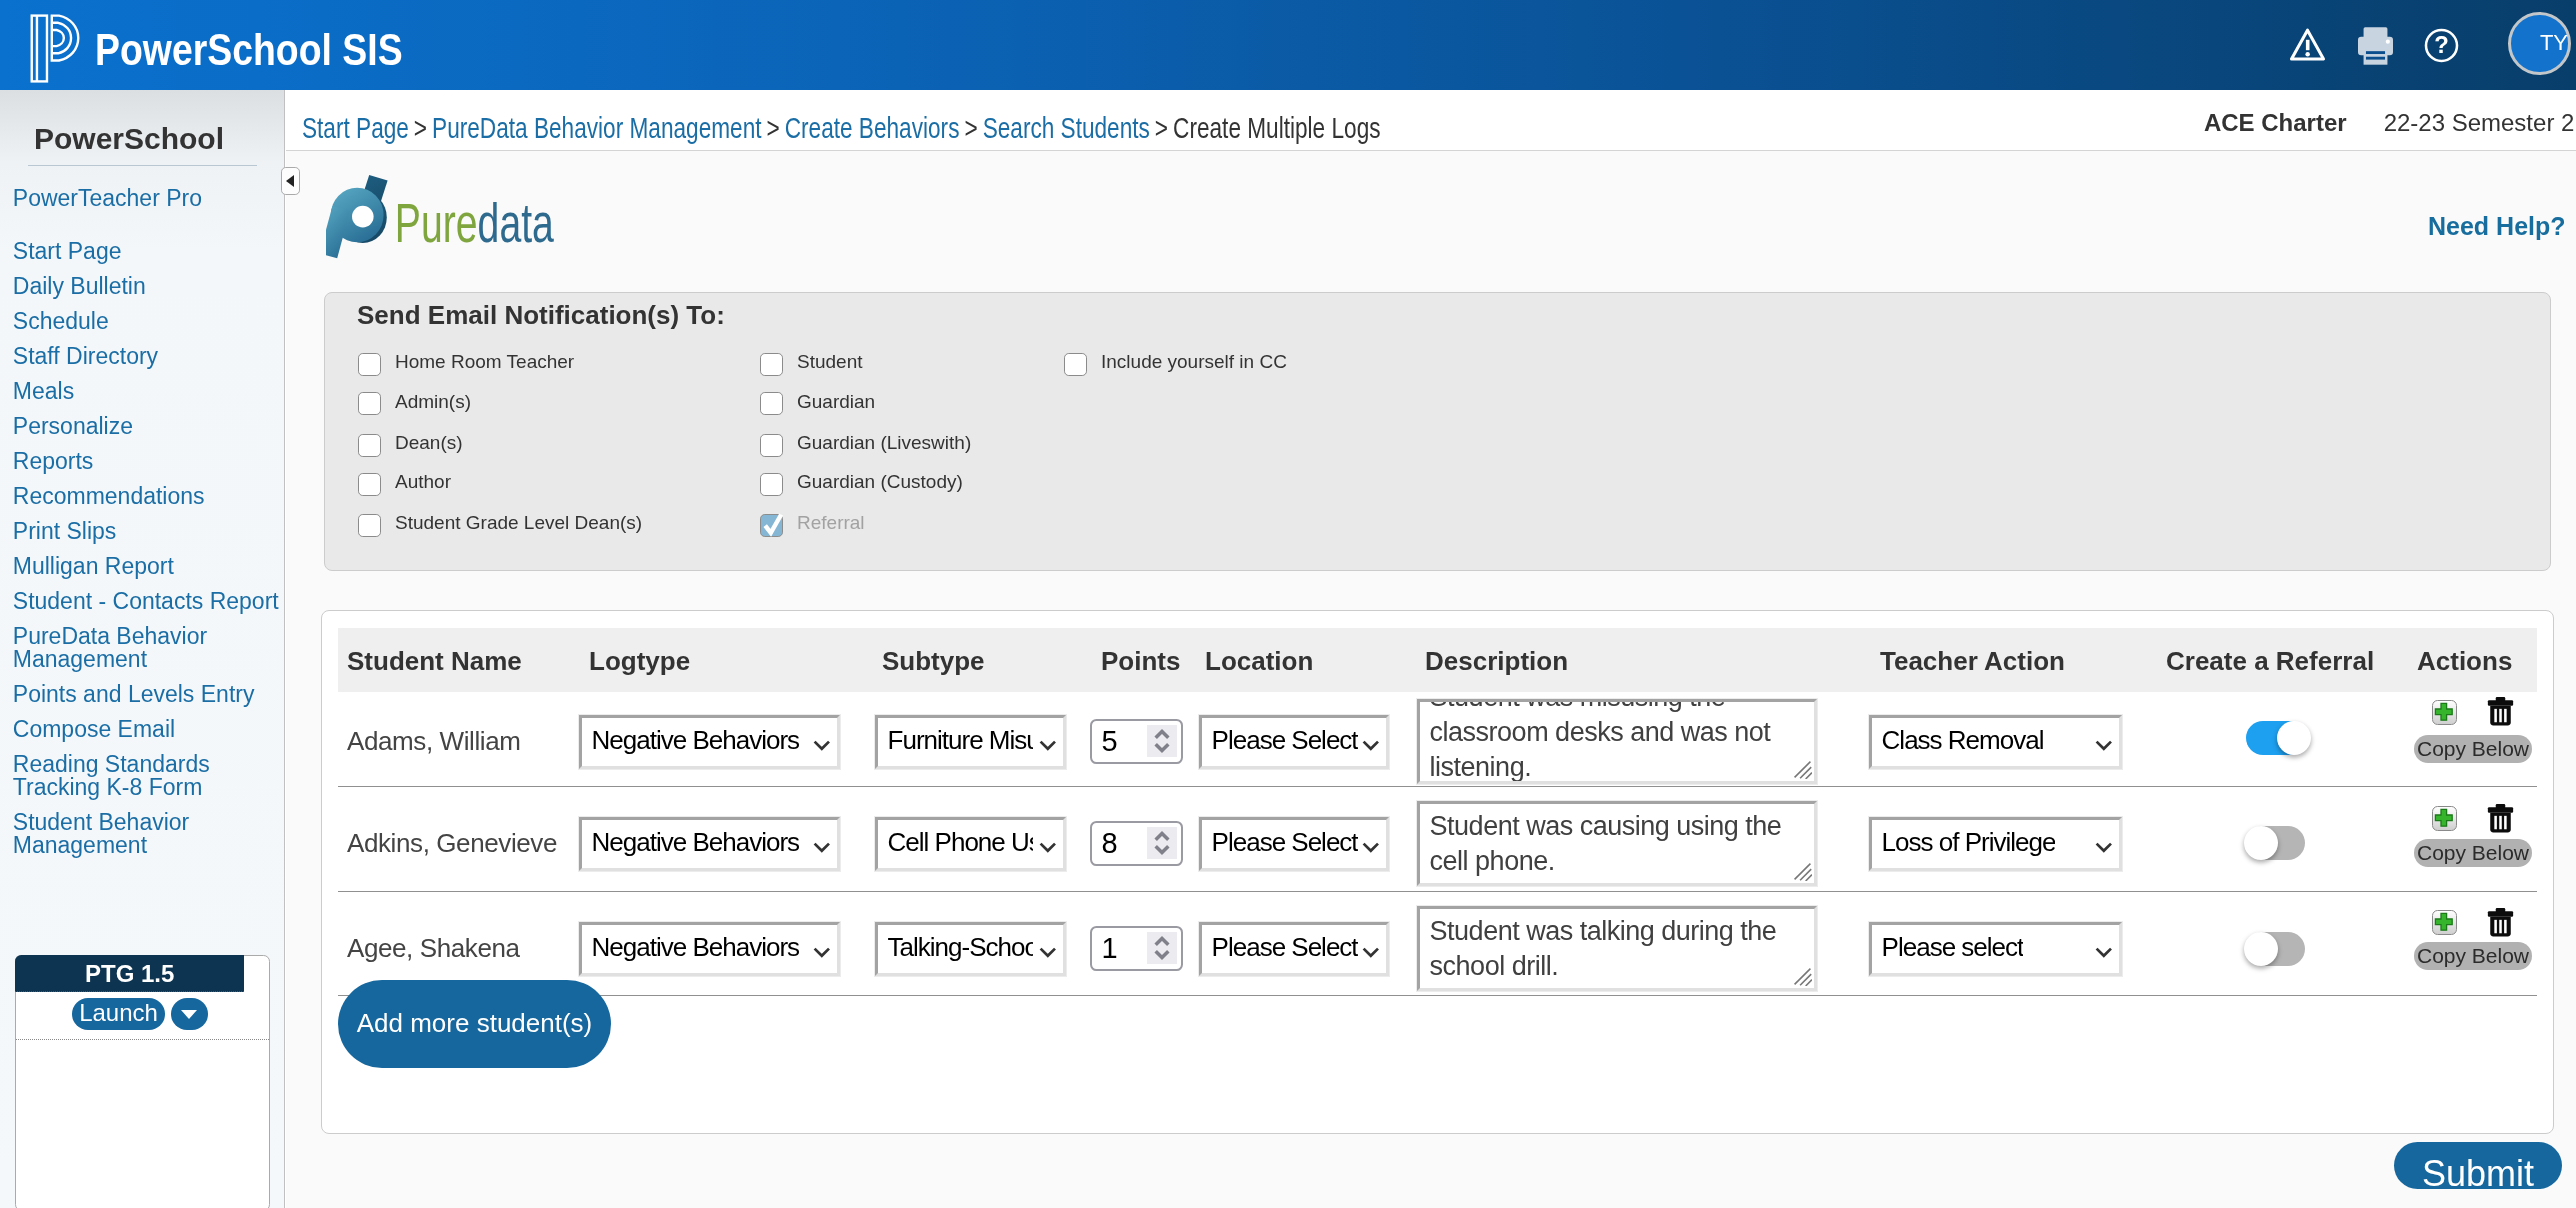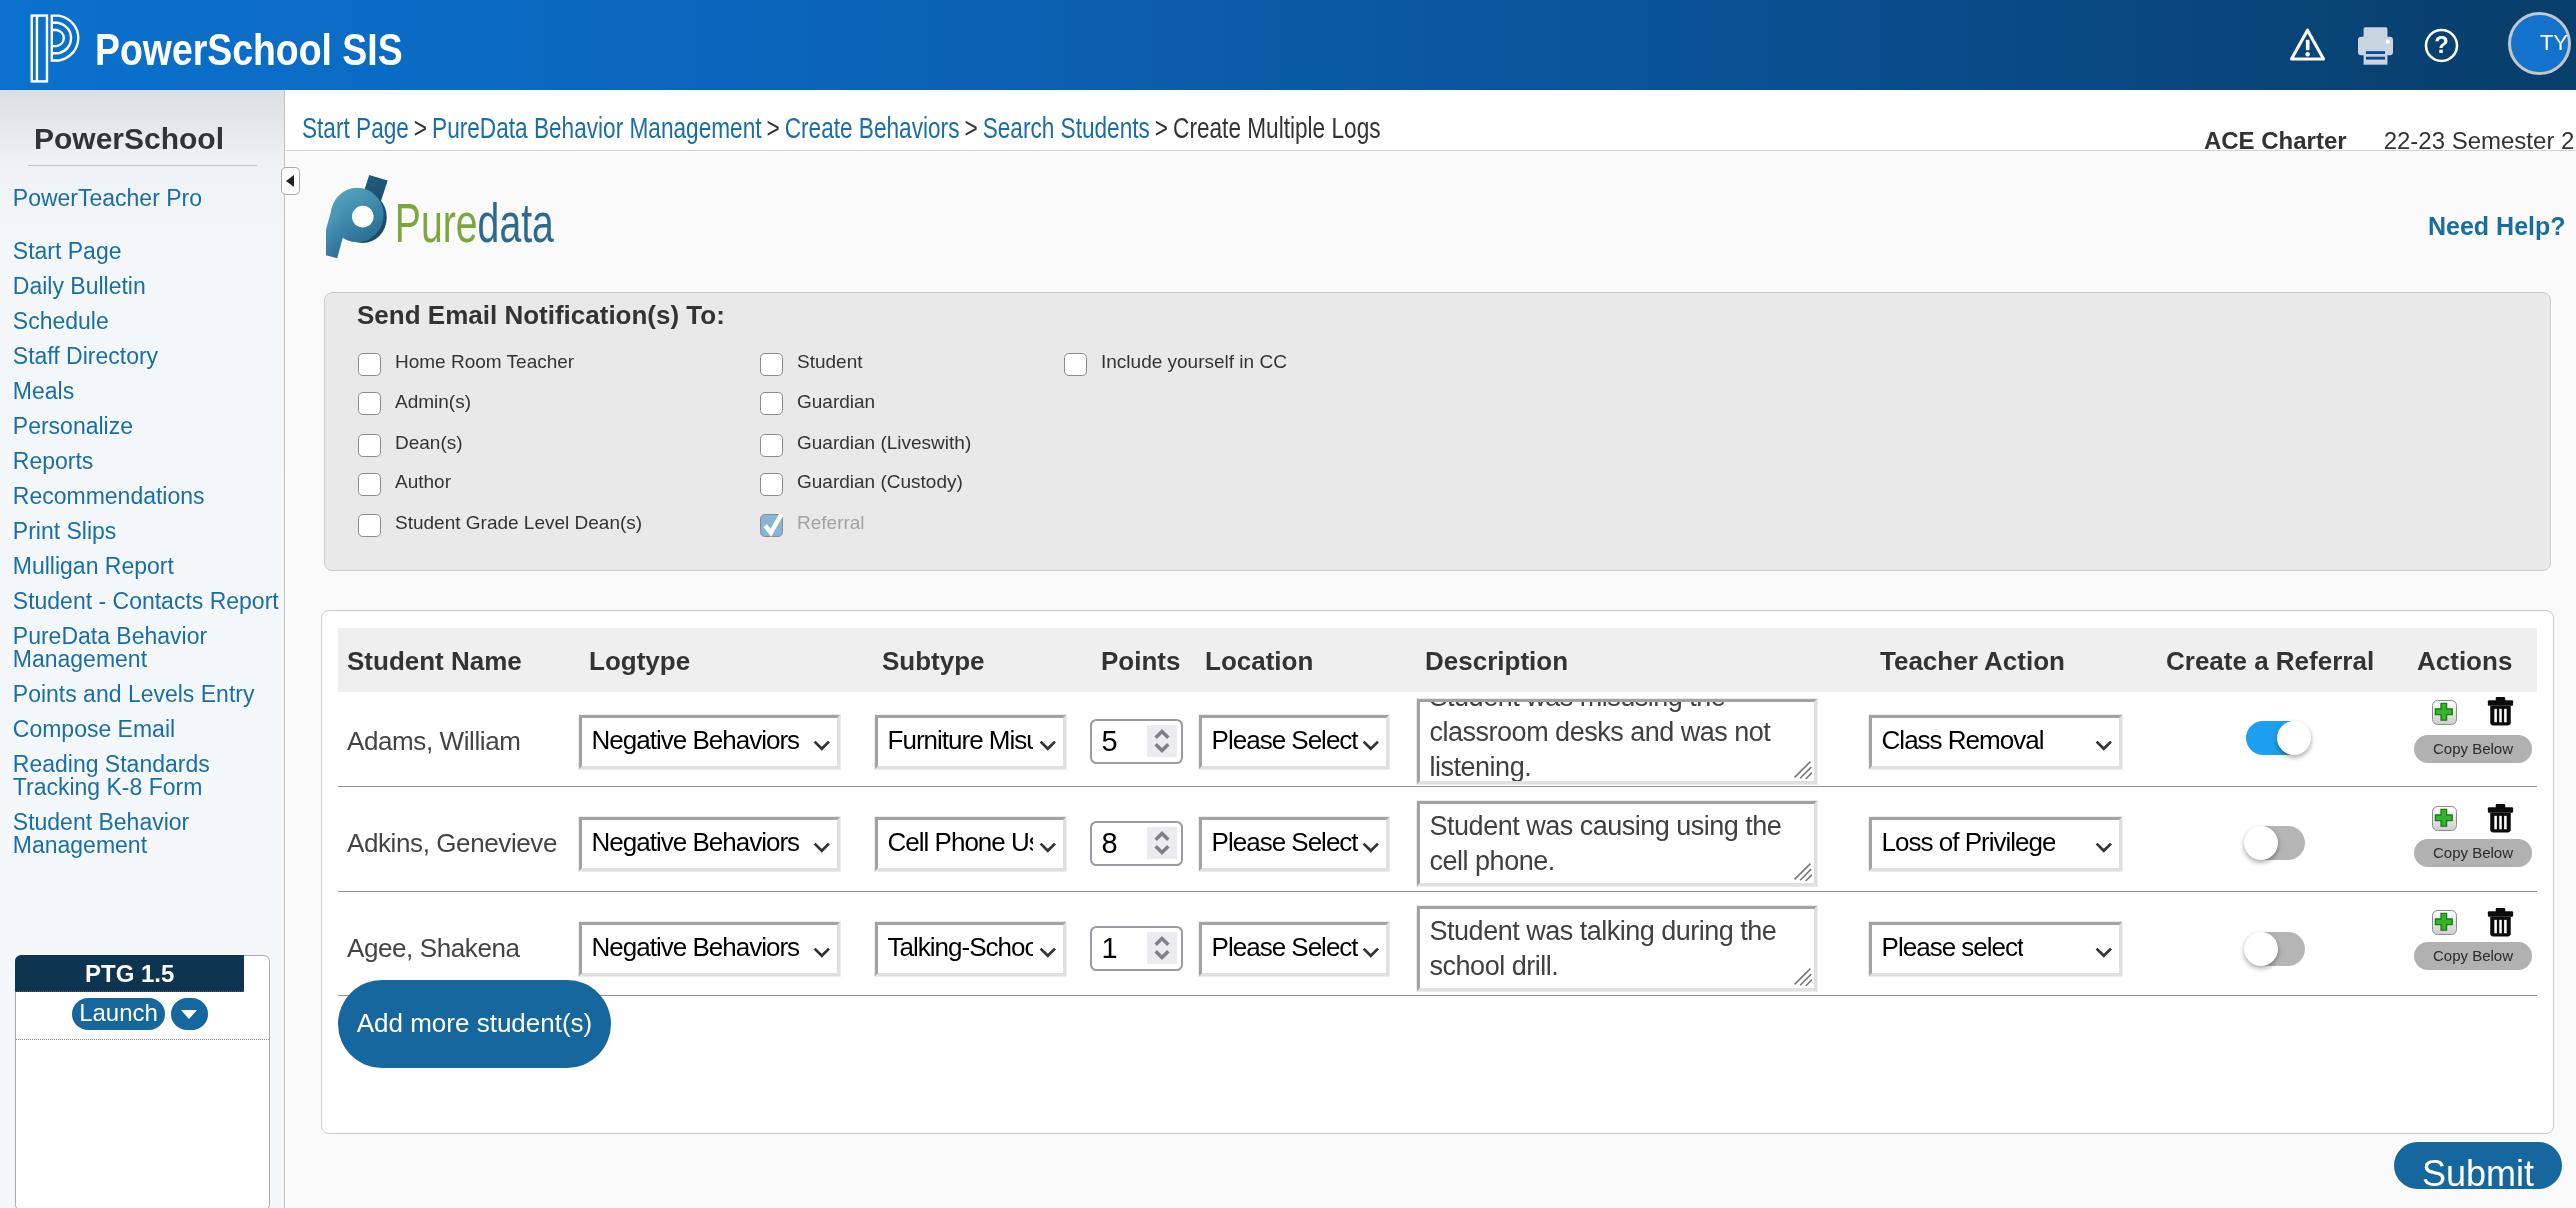--- a/index.html
+++ b/index.html
@@ -38,21 +38,21 @@
 #launcharrow { position:absolute; left:155px; top:0px; width:37px; height:32px; background:#15679e; border-radius:16px; }
 #launcharrow:after { content:""; position:absolute; left:10.4px; top:12px; width:0; height:0;
   border-left:8px solid transparent; border-right:8px solid transparent; border-top:9.6px solid #fff; }
 
 
 #main { position:absolute; left:286px; top:90px; width:2290px; height:1119px; background:#fafafa; }
 #crumbbar { position:absolute; left:0; top:0; width:2290px; height:61px; background:#fff; border-bottom:1.6px solid #d4d4d4; }
 #crumbs { position:absolute; left:16px; top:21.6px; font-size:29px; color:#333; white-space:nowrap; transform:scaleX(0.78); transform-origin:0 0; }
 #crumbs .sep { margin:0 6.4px; }
 #crumbs a { color:#1b6ea5; text-decoration:none; }
-#schoolinfo { position:absolute; right:1.6px; top:19px; font-size:24px; color:#333; white-space:nowrap;margin-top:18px; }
+#schoolinfo { position:absolute; right:1.6px; top:19px; font-size:24px; color:#333; white-space:nowrap; }
 #schoolinfo b { margin-right:37px; }
 
 
 #pdlogo { position:absolute; left:40px; top:85px; }
 #needhelp { position:absolute; left:2142px; top:122px; font-size:25px; font-weight:bold; color:#176e9e; white-space:nowrap; }
 
 
 #emailpanel { position:absolute; left:38px; top:202px; width:2227px; height:279px; background:#e9e9e9;
   border:1.6px solid #ccc; border-radius:8px; }
 .cb { position:absolute; width:23px; height:23px; background:#fff; border:1.6px solid #8b8b8b; border-radius:4.8px; }
@@ -79,21 +79,21 @@
 .spin { position:absolute; right:4px; top:4px; width:30px; height:32px; background:#ececf0; }
 .ta { position:absolute; width:400px; height:85px; background:#fff; border:3.2px solid; border-color:#a3a3a3 #e0e0e0 #e0e0e0 #a3a3a3;
   outline:1.6px solid #ececec; font-size:27px; letter-spacing:-0.5px; color:#404040; line-height:35px; padding:1.6px 0 0 9.6px; overflow:hidden; }
 .toggle { position:absolute; width:59px; height:34px; border-radius:17px; }
 .knob { position:absolute; top:0px; width:34px; height:34px; border-radius:50%; background:#fff;
   box-shadow:0 2.4px 4.8px rgba(0,0,0,0.35); }
 .plusbtn { position:absolute; width:25px; height:25px; background:linear-gradient(180deg,#fefefe,#cfcfcf);
   border:1.6px solid #8a8a8a; border-radius:5.6px; }
 .trash { position:absolute; width:29px; height:30px; }
 .copybtn { position:absolute; width:118px; height:28px; background:#b1b1b1; border-radius:14.4px;
-  font-size:15px; color:#2b2b2b; text-align:center; line-height:27px; white-space:nowrap; }
+  font-size:21px; color:#2b2b2b; text-align:center; line-height:27px; white-space:nowrap; }
 #addmore { position:absolute; left:52px; top:890px; width:273px; height:88px; background:#15679e; border-radius:44px;
   color:#fff; font-size:26px; text-align:center; line-height:86px; white-space:nowrap; }
 #submit { position:absolute; left:2108px; top:1052px; width:168px; height:47px; background:#15679e; border-radius:34px;
   color:#fff; font-size:36px; text-align:center; line-height:64px; white-space:nowrap; }
 </style>
 </head>
 <body>
 <div id="page">
   <div id="topbar">
     <svg id="pslogo" width="50" height="69" viewBox="0 0 62 86">

